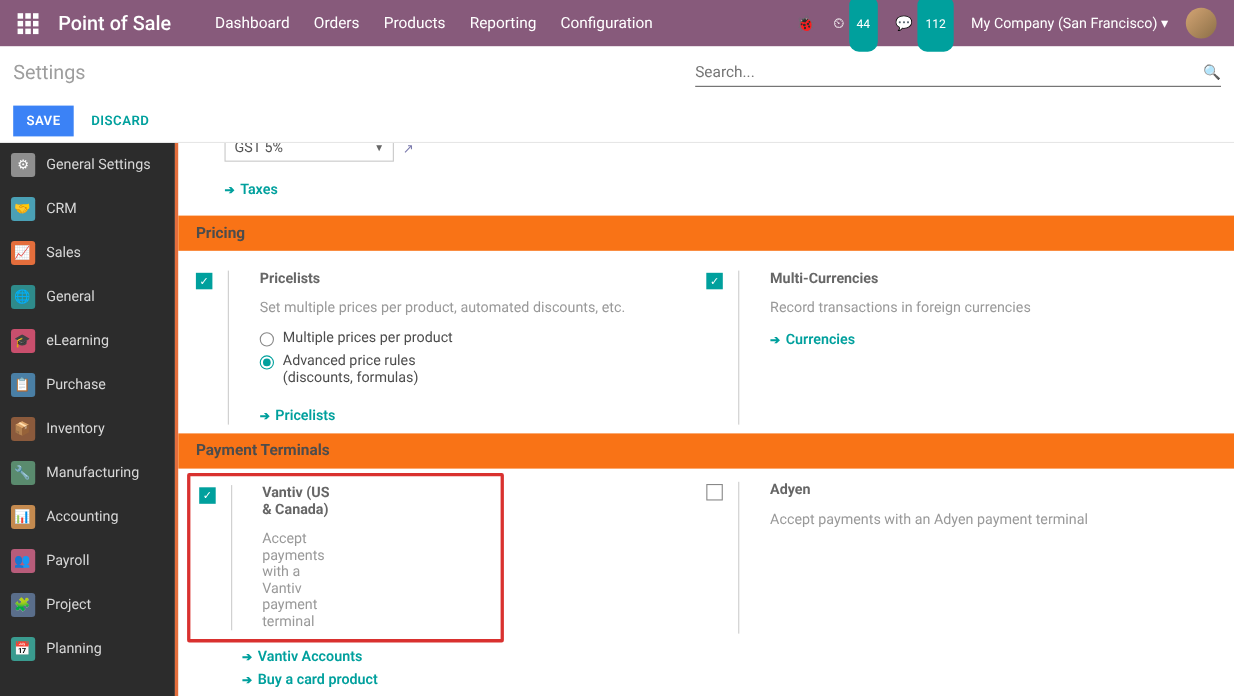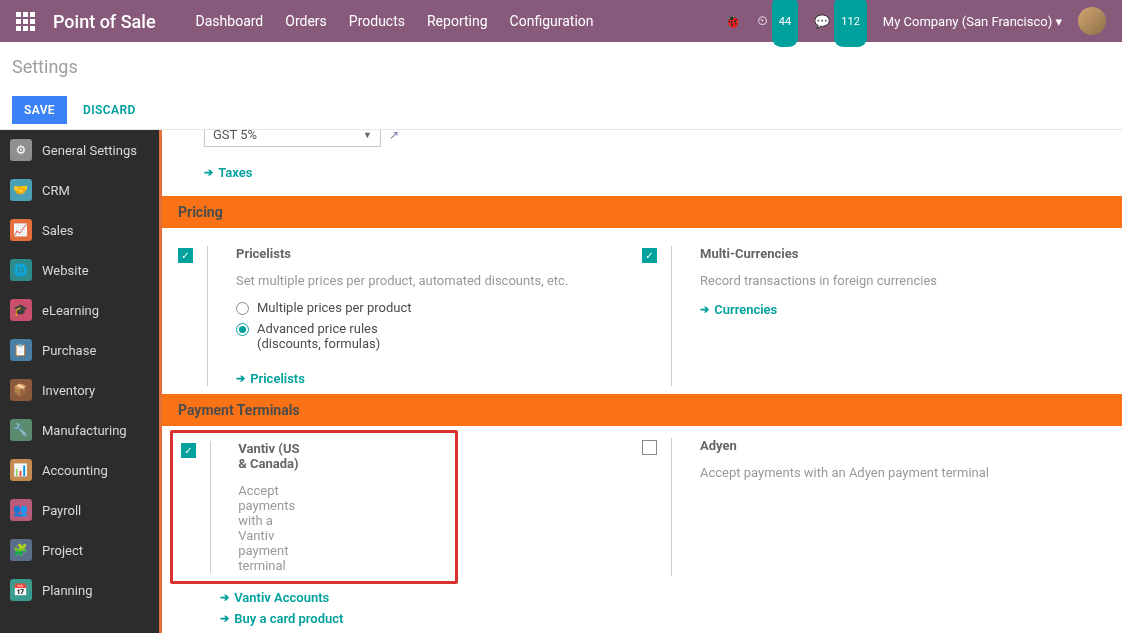--- a/index.html
+++ b/index.html
@@ -22,21 +22,21 @@
 .search-wrap input{border:none;outline:none;font-size:14px;width:100%;color:#888}
 .search-mag{color:#888;font-size:13px}
 .action-row{height:40px;display:flex;align-items:center;padding:0 12px;gap:16px;border-bottom:1px solid #e6e6e6}
 .btn-save{background:#3b82f6;color:#fff;border:none;padding:7px 12px;font-size:12px;font-weight:600;letter-spacing:.4px;cursor:pointer}
 .btn-discard{background:none;border:none;color:#00a09d;font-size:12px;font-weight:600;letter-spacing:.4px;cursor:pointer}
 .main{display:flex;height:calc(633px - 42px - 48px - 40px)}
 .sidebar{width:159px;background:#2c2c2c;color:#d8d8d8;font-size:13px;overflow:hidden;flex-shrink:0}
 .sb-item{display:flex;align-items:center;gap:10px;padding:9px 10px;cursor:pointer}
 .sb-icon{width:22px;height:22px;border-radius:3px;display:flex;align-items:center;justify-content:center;font-size:12px;color:#fff;flex-shrink:0}
 .content{flex:1;overflow-y:auto;position:relative;border-left:3px solid #e46e3c}
-.sel{width:177px;border:1px solid #c8c8c8;background:#fff;padding:4px 8px;font-size:13px;color:#555;display:flex;align-items:center;justify-content:space-between}
+.sel{width:154px;border:1px solid #c8c8c8;background:#fff;padding:4px 8px;font-size:13px;color:#555;display:flex;align-items:center;justify-content:space-between}
 .car{font-size:9px;color:#666}
 .ext-ic{color:#7c7bad;font-size:12px;margin-left:8px}
 .sect-title{background:#f97316;font-weight:700;font-size:14px;color:#4c4c4c;padding:8px 16px}
 .row{display:flex;padding:18px 16px 8px}
 .col{flex:1;display:flex;gap:14px}
 .check{width:15px;height:15px;background:#00a09d;display:flex;align-items:center;justify-content:center;color:#fff;font-size:10px;flex-shrink:0;margin-top:2px;cursor:pointer}
 .check-empty{width:15px;height:15px;border:1px solid #888;flex-shrink:0;margin-top:2px;cursor:pointer;background:#fff}
 .divider{width:1px;background:#ccc;align-self:stretch;margin-right:14px}
 .lbl{font-weight:700;font-size:13px;color:#666}
 .desc{font-size:13px;color:#999;margin-top:12px}
@@ -86,20 +86,24 @@
         <span>💬</span>
         <span class="badge">112</span>
       </span>
     <span class="company"><span>My Company (San Francisco)</span> <span>▾</span></span>
     <div class="avatar"></div>
   </div>
 </div>
 
 <div class="subhdr">
   <div class="pg-title">Settings</div>
+  <div class="search-wrap">
+    <input placeholder="Search..." style="">
+    <span class="search-mag">🔍</span>
+  </div>
 </div>
 
 <div class="action-row">
   <button class="btn-save">SAVE</button>
   <button class="btn-discard">DISCARD</button>
 </div>
 
 <div class="main">
   <div class="sidebar" id="sb">
       <div class="sb-item">
@@ -109,21 +113,21 @@
       <div class="sb-item">
         <div class="sb-icon" style="background:#4aa0b5">🤝</div>
         <span>CRM</span>
       </div>
       <div class="sb-item">
         <div class="sb-icon" style="background:#e46e3c">📈</div>
         <span>Sales</span>
       </div>
       <div class="sb-item">
         <div class="sb-icon" style="background:#2e8b8b">🌐</div>
-        <span>Website</span>
+        <span>General</span>
       </div>
       <div class="sb-item">
         <div class="sb-icon" style="background:#c94f6d">🎓</div>
         <span>eLearning</span>
       </div>
       <div class="sb-item">
         <div class="sb-icon" style="background:#4a7fa5">📋</div>
         <span>Purchase</span>
       </div>
       <div class="sb-item">

